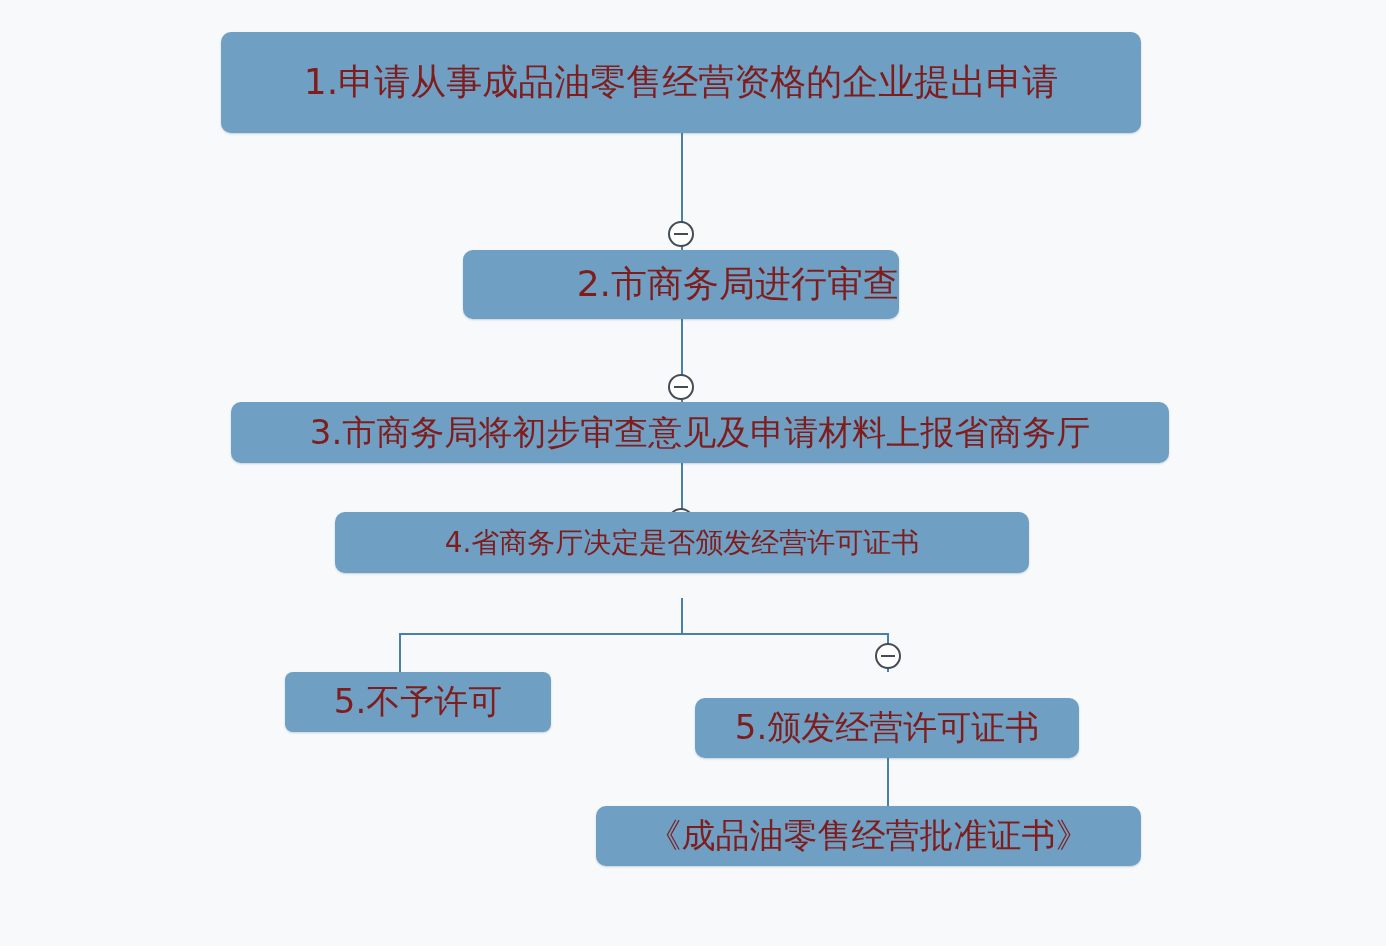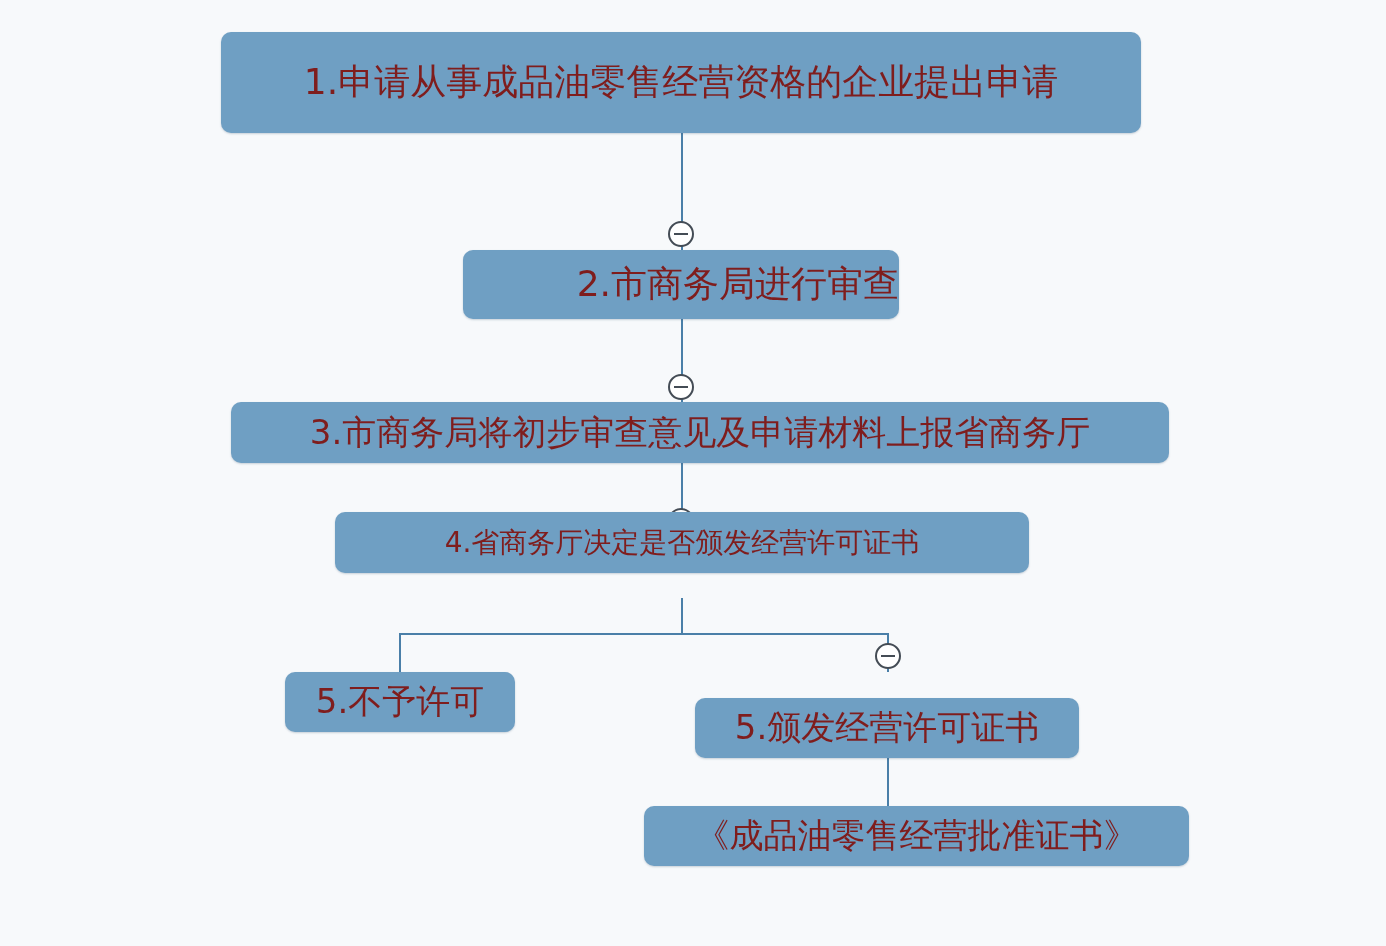--- a/index.html
+++ b/index.html
@@ -62,23 +62,23 @@
 </div>
 
 <div class="node" style="left:219px;top:402px;width:938px;height:61px;font-size:34px;margin-left:12px;">
   <span>3.市商务局将初步审查意见及申请材料上报省商务厅</span>
 </div>
 
 <div class="node" style="left:335px;top:512px;width:694px;height:61px;font-size:28px;">
   <span>4.省商务厅决定是否颁发经营许可证书</span>
 </div>
 
-<div class="node" style="left:285px;top:672px;width:230px;height:60px;font-size:34px;">
+<div class="node" style="left:285px;top:672px;width:266px;height:60px;font-size:34px;border-radius:8px;">
   <span>5.不予许可</span>
 </div>
 
 <div class="node" style="left:695px;top:698px;width:384px;height:60px;font-size:34px;">
   <span>5.颁发经营许可证书</span>
 </div>
 
-<div class="node" style="left:644px;top:806px;width:545px;height:60px;font-size:34px;">
+<div class="node" style="left:596px;top:806px;width:545px;height:60px;font-size:34px;">
   <span>《成品油零售经营批准证书》</span>
 </div>
 
 </body></html>

